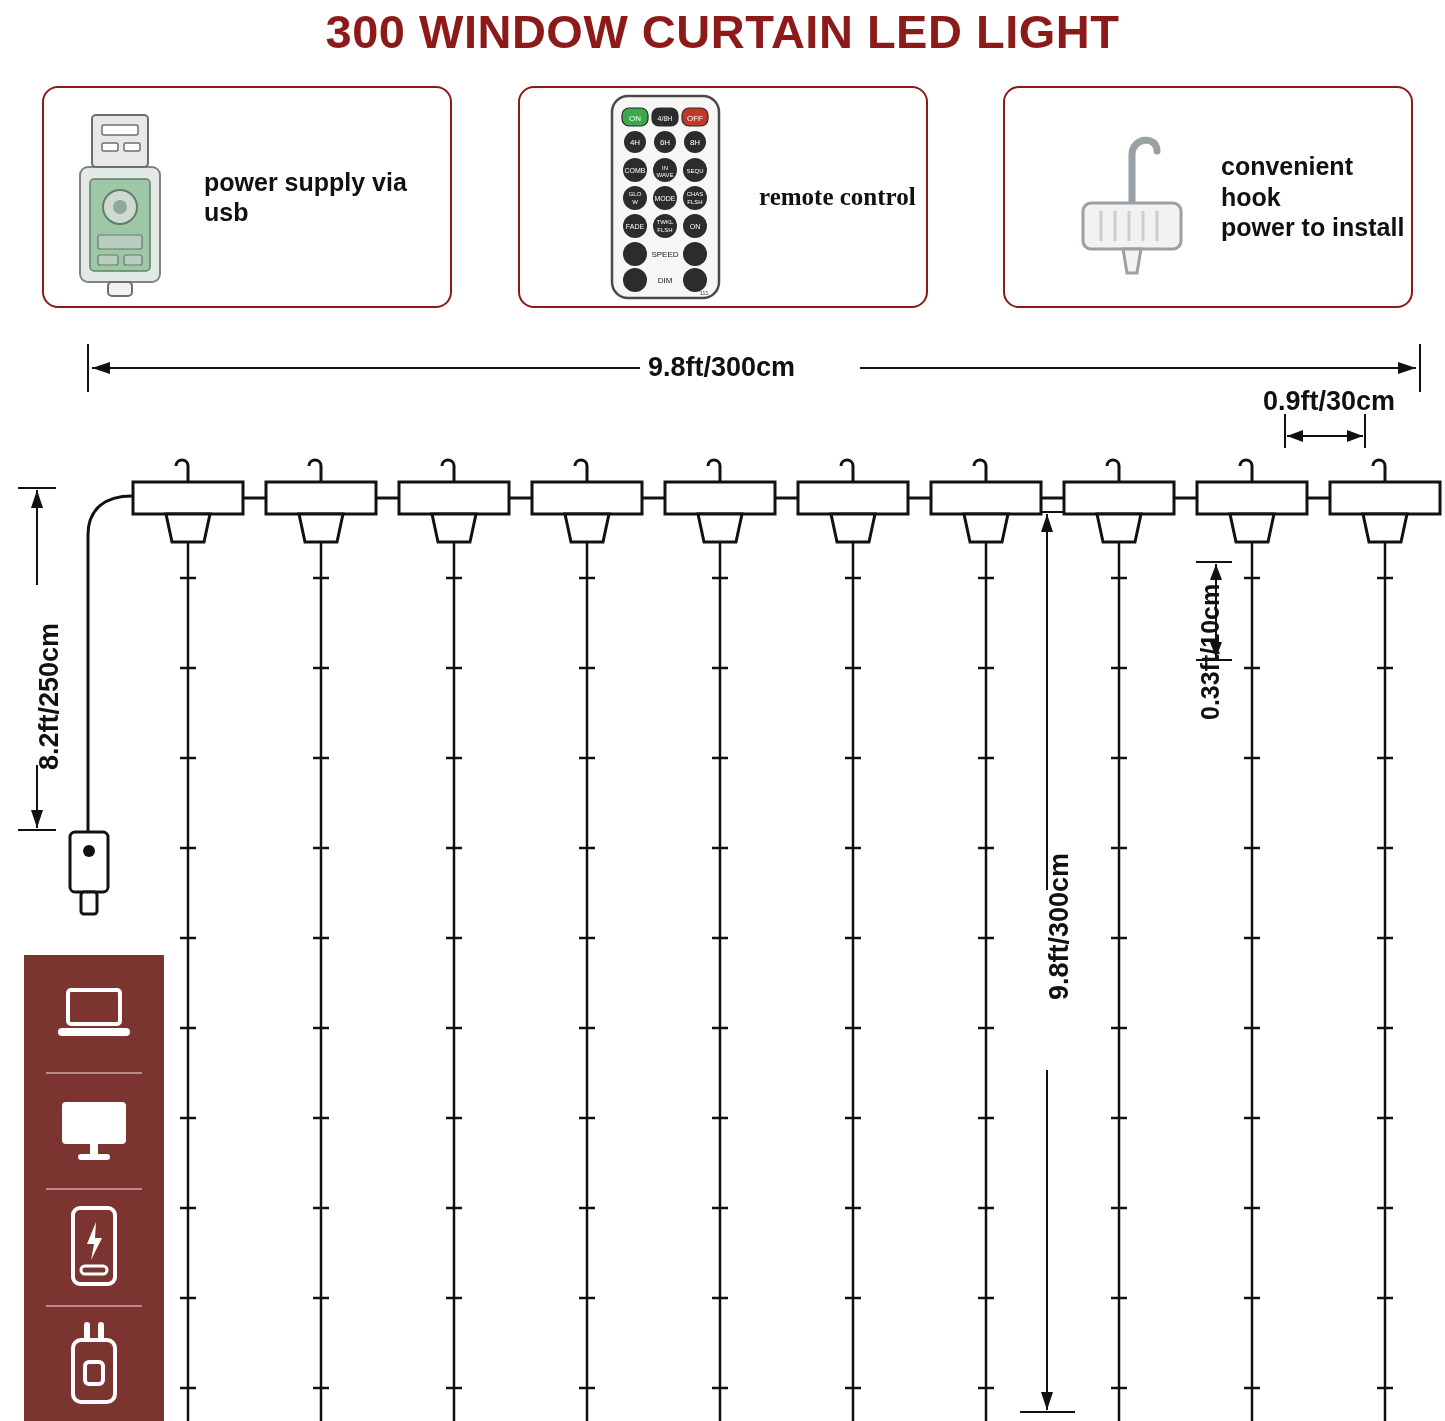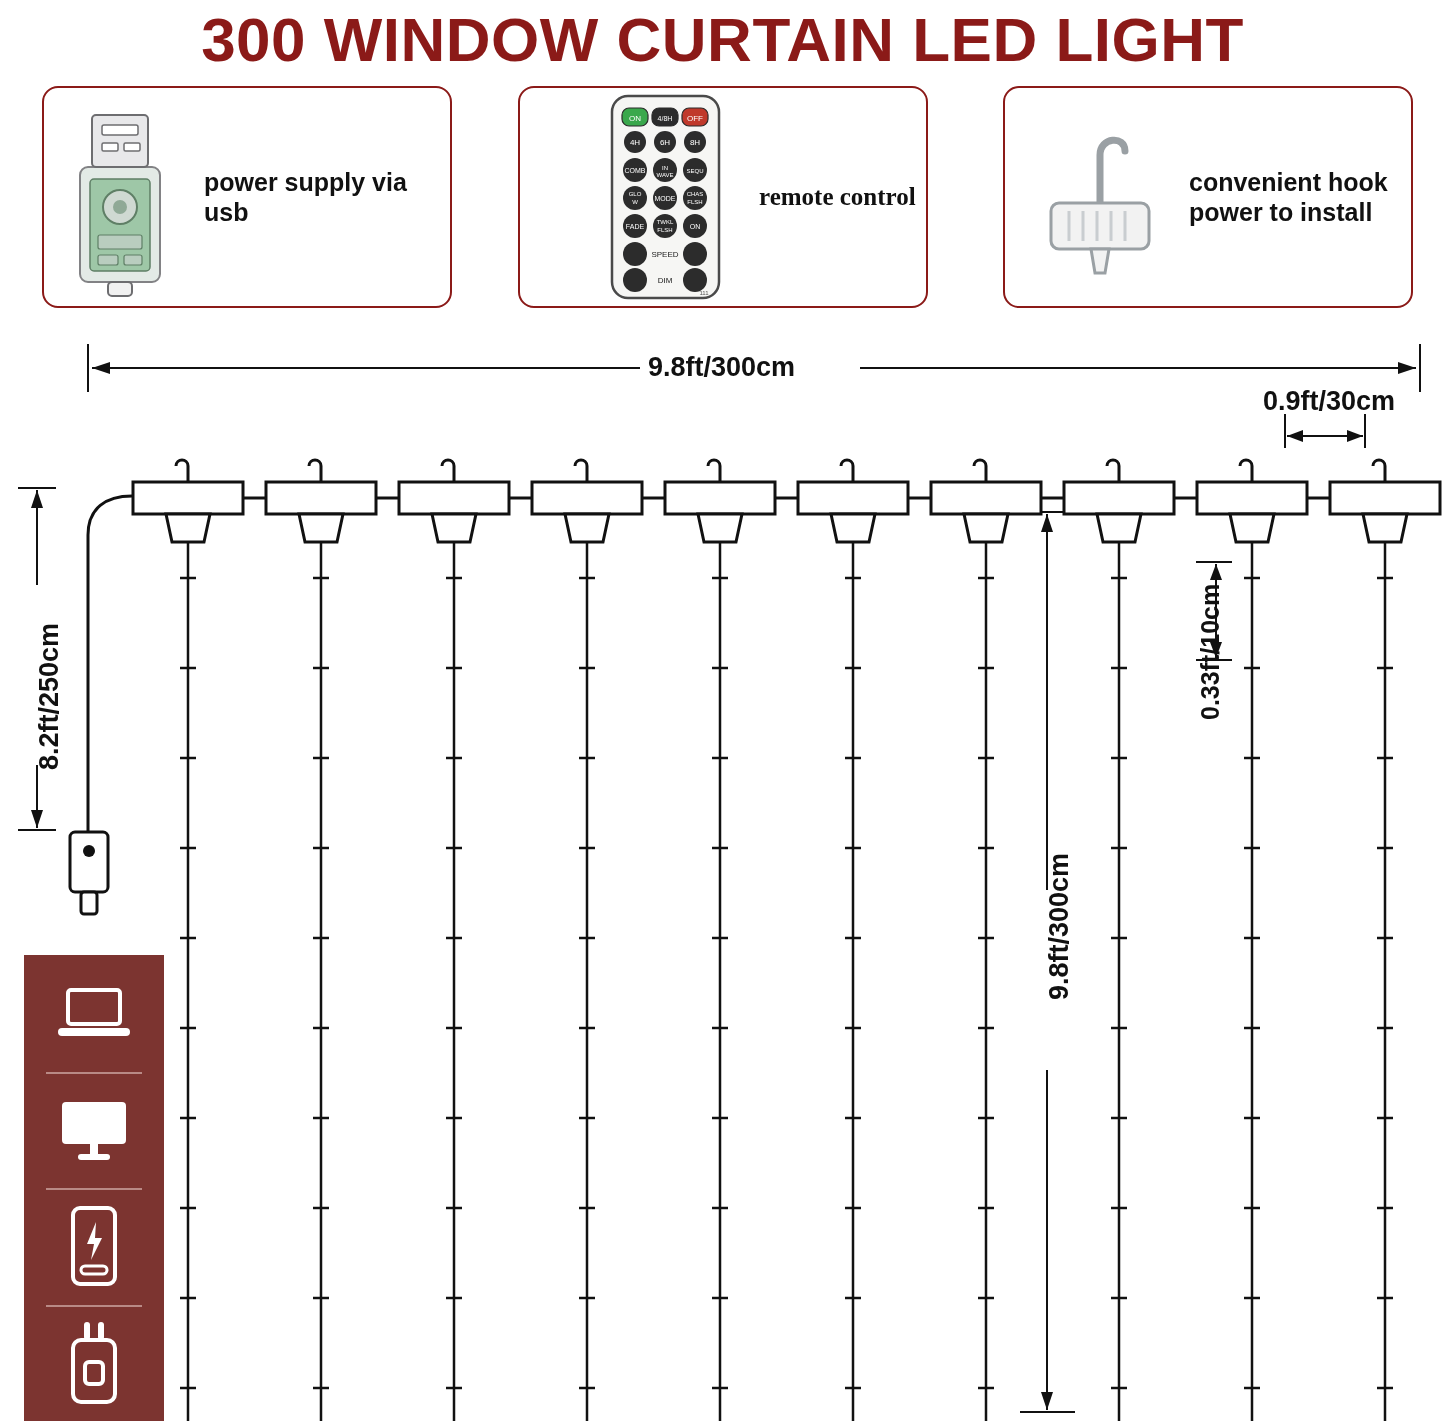--- a/index.html
+++ b/index.html
@@ -19,40 +19,40 @@
     background: #ffffff;
   }
 
   
   #title {
     position: absolute;
     top: 4px;
     left: 0;
     width: 1445px;
     text-align: center;
-    font-size: 62px;
+    font-size: 47px;
     font-weight: bold;
     letter-spacing: 0.5px;
     color: #8b1a18;
     font-family: "Liberation Sans", sans-serif;
   }
 
   
   .card {
     position: absolute;
     border: 2px solid #8b1a18;
     border-radius: 16px;
     background: #ffffff;
     box-sizing: border-box;
     display: flex;
     align-items: center;
   }
   #card-usb   { left: 42px;   top: 86px; width: 410px; height: 222px; justify-content: flex-end; }
   #card-remote{ left: 518px;  top: 86px; width: 410px; height: 222px; padding-left: 42px; }
-  #card-hook  { left: 1003px; top: 86px; width: 410px; height: 222px; }
+  #card-hook  { left: 1003px; top: 86px; width: 410px; height: 222px; padding-left: 32px; }
 
   .card-label {
     font-size: 25px;
     font-weight: bold;
     color: #111;
     line-height: 1.22;
   }
   #card-usb .card-label    { margin-left: 10px; }
   #card-remote .card-label { margin-left: 18px; }
   #card-hook .card-label   { margin-left: 14px; }

